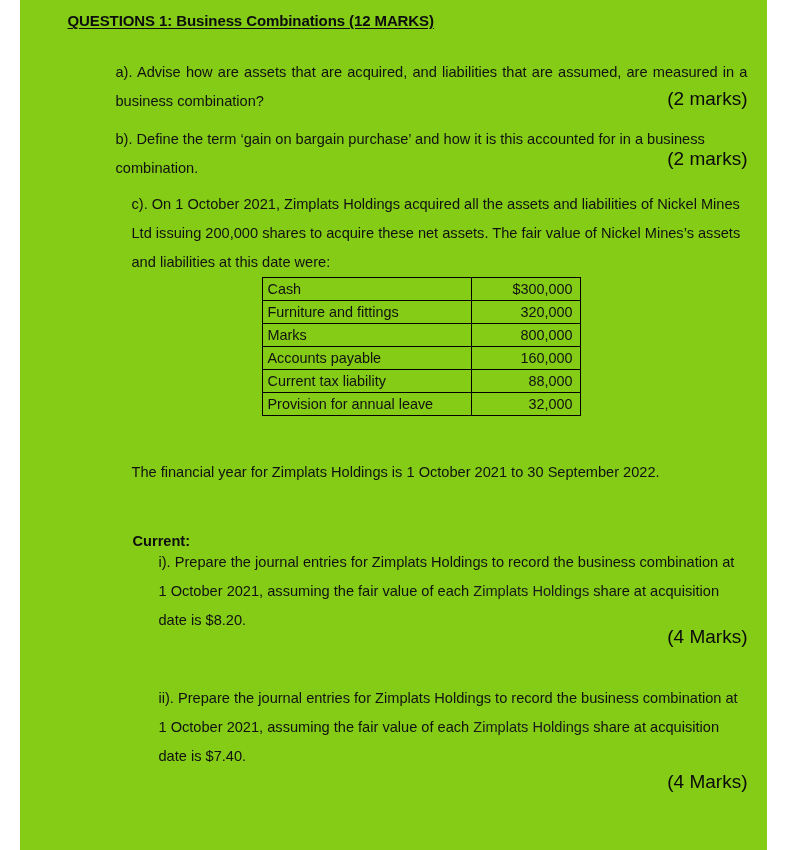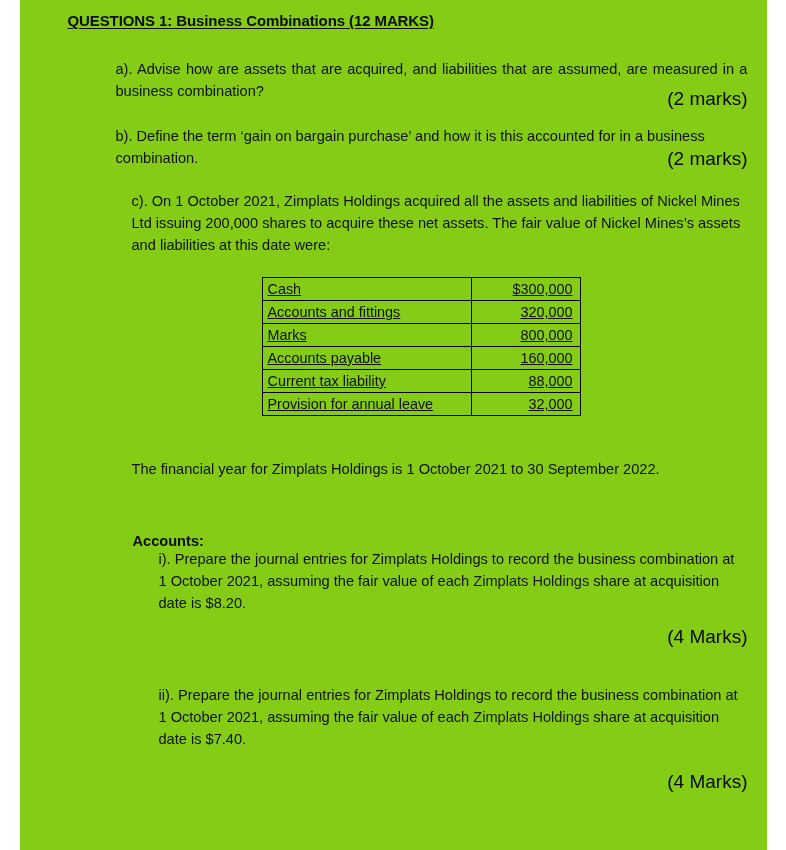--- a/index.html
+++ b/index.html
@@ -33,21 +33,21 @@
     letter-spacing: -0.1px;
     text-decoration: underline;
     text-underline-offset: 2px;
     white-space: nowrap;
   }
 
   
   .para {
     position: absolute;
     font-size: 14.6px;
-    line-height: 22px;
+    line-height: 29px;
     color: #111111;
   }
   .para.justify {
     text-align: justify;
     text-justify: inter-word;
   }
   .marks {
     position: absolute;
     font-size: 19px;
     font-weight: normal;
@@ -90,21 +90,20 @@
     table-layout: fixed;
     font-size: 14.4px;
     color: #111111;
   }
   table.fv-table td {
     border: 1px solid #000000;
     height: 22px;
     padding: 0 5px;
     line-height: 22px;
     white-space: nowrap;
-    text-decoration: underline;
   }
   table.fv-table td.item {
     width: 198px;
     text-align: left;
   }
   table.fv-table td.amount {
     width: 96px;
     text-align: right;
     padding-right: 7px;
   }
@@ -162,21 +161,21 @@
   <div class="para" id="para-c">c). On 1 October 2021, Zimplats Holdings acquired all the assets and liabilities of Nickel Mines Ltd issuing 200,000 shares to acquire these net assets. The fair value of Nickel Mines’s assets and liabilities at this date were:</div>
 
   <div class="fv-table-wrap">
     <table class="fv-table">
       <tbody id="fv-table-body">
           <tr>
             <td class="item">Cash</td>
             <td class="amount">$300,000</td>
           </tr>
           <tr>
-            <td class="item">Accounts and fittings</td>
+            <td class="item">Furniture and fittings</td>
             <td class="amount">320,000</td>
           </tr>
           <tr>
             <td class="item">Marks</td>
             <td class="amount">800,000</td>
           </tr>
           <tr>
             <td class="item">Accounts payable</td>
             <td class="amount">160,000</td>
           </tr>
@@ -187,21 +186,21 @@
           <tr>
             <td class="item">Provision for annual leave</td>
             <td class="amount">32,000</td>
           </tr>
         </tbody>
     </table>
   </div>
 
   <div class="para" id="fin-year">The financial year for Zimplats Holdings is 1 October 2021 to 30 September 2022.</div>
 
-  <div id="required-label">Accounts:</div>
+  <div id="required-label">Current:</div>
 
   <div class="para" id="req-i">
     <span>i). Prepare the journal entries for Zimplats Holdings to record the business combination at 1 October 2021, assuming the fair value of each </span><span class="tint">Zimplats Holdings</span><span> share at acquisition date is $8.20.</span>
   </div>
   <div class="marks" id="marks-i">(4 Marks)</div>
 
   <div class="para" id="req-ii">
     <span>ii). Prepare the journal entries for Zimplats Holdings to record the business combination at 1 October 2021, assuming the fair value of each </span><span class="tint">Zimplats Holdings</span><span> share at acquisition date is $7.40.</span>
   </div>
   <div class="marks" id="marks-ii">(4 Marks)</div>

